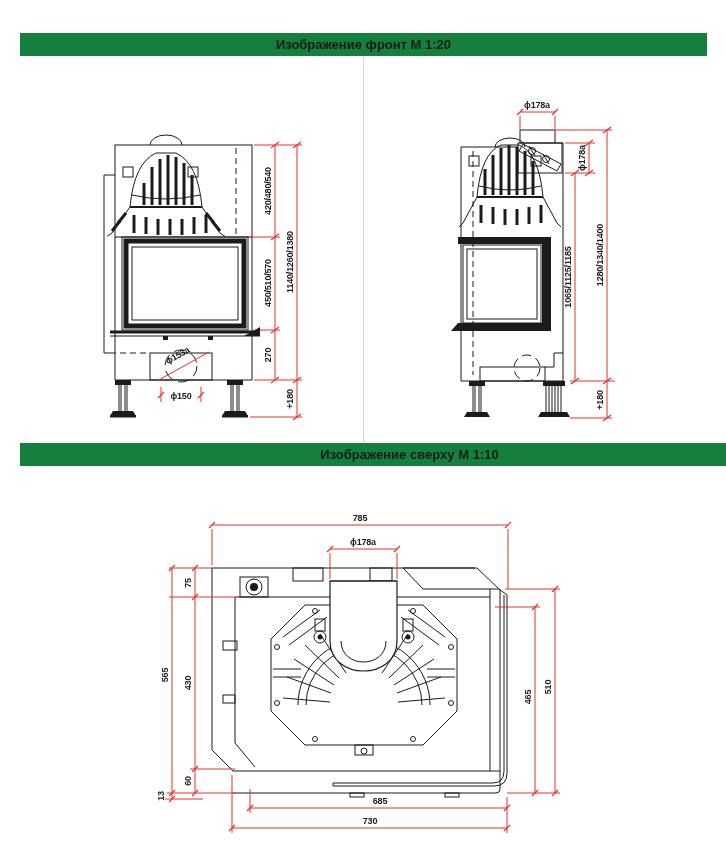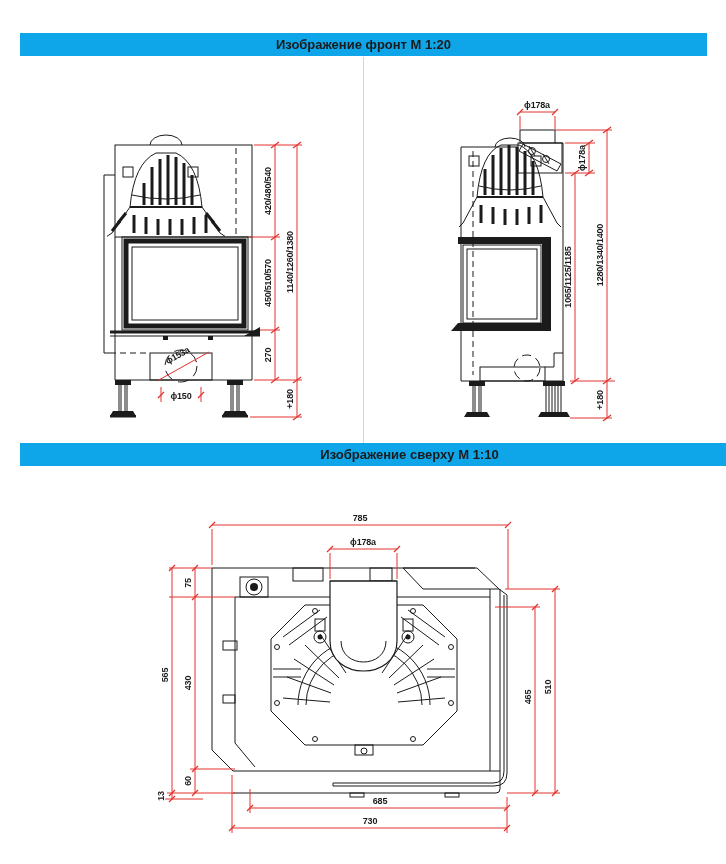--- a/index.html
+++ b/index.html
@@ -1,18 +1,18 @@
 <!DOCTYPE html>
 <html><head>
 <meta charset="utf-8">
 <style>
   html,body{margin:0;padding:0;background:#ffffff;}
   #page{position:relative;width:726px;height:864px;background:#ffffff;overflow:hidden;
         font-family:"Liberation Sans",sans-serif;}
-  .titlebar{position:absolute;left:20px;width:687px;height:23px;background:#0ea5e9;
+  .titlebar{position:absolute;left:20px;width:687px;height:23px;background:#15803d;
             display:flex;align-items:center;}
   .titlebar .half{flex:1;text-align:center;font-size:13px;font-weight:bold;color:#1b1b1b;}
   .titlebar.single{justify-content:center;}
   .titlebar.single .half{flex:1;}
   #divider{position:absolute;left:363px;top:57px;width:1px;height:401px;background:#d5d5d5;}
   svg{position:absolute;overflow:visible;}
   .ln{stroke:#1b1b1b;stroke-width:1;fill:none;}
   .ln2{stroke:#1b1b1b;stroke-width:2;fill:none;}
   .thick{stroke:#1b1b1b;stroke-width:3;fill:none;}
   .rib{stroke:#1b1b1b;stroke-width:3;fill:none;}

